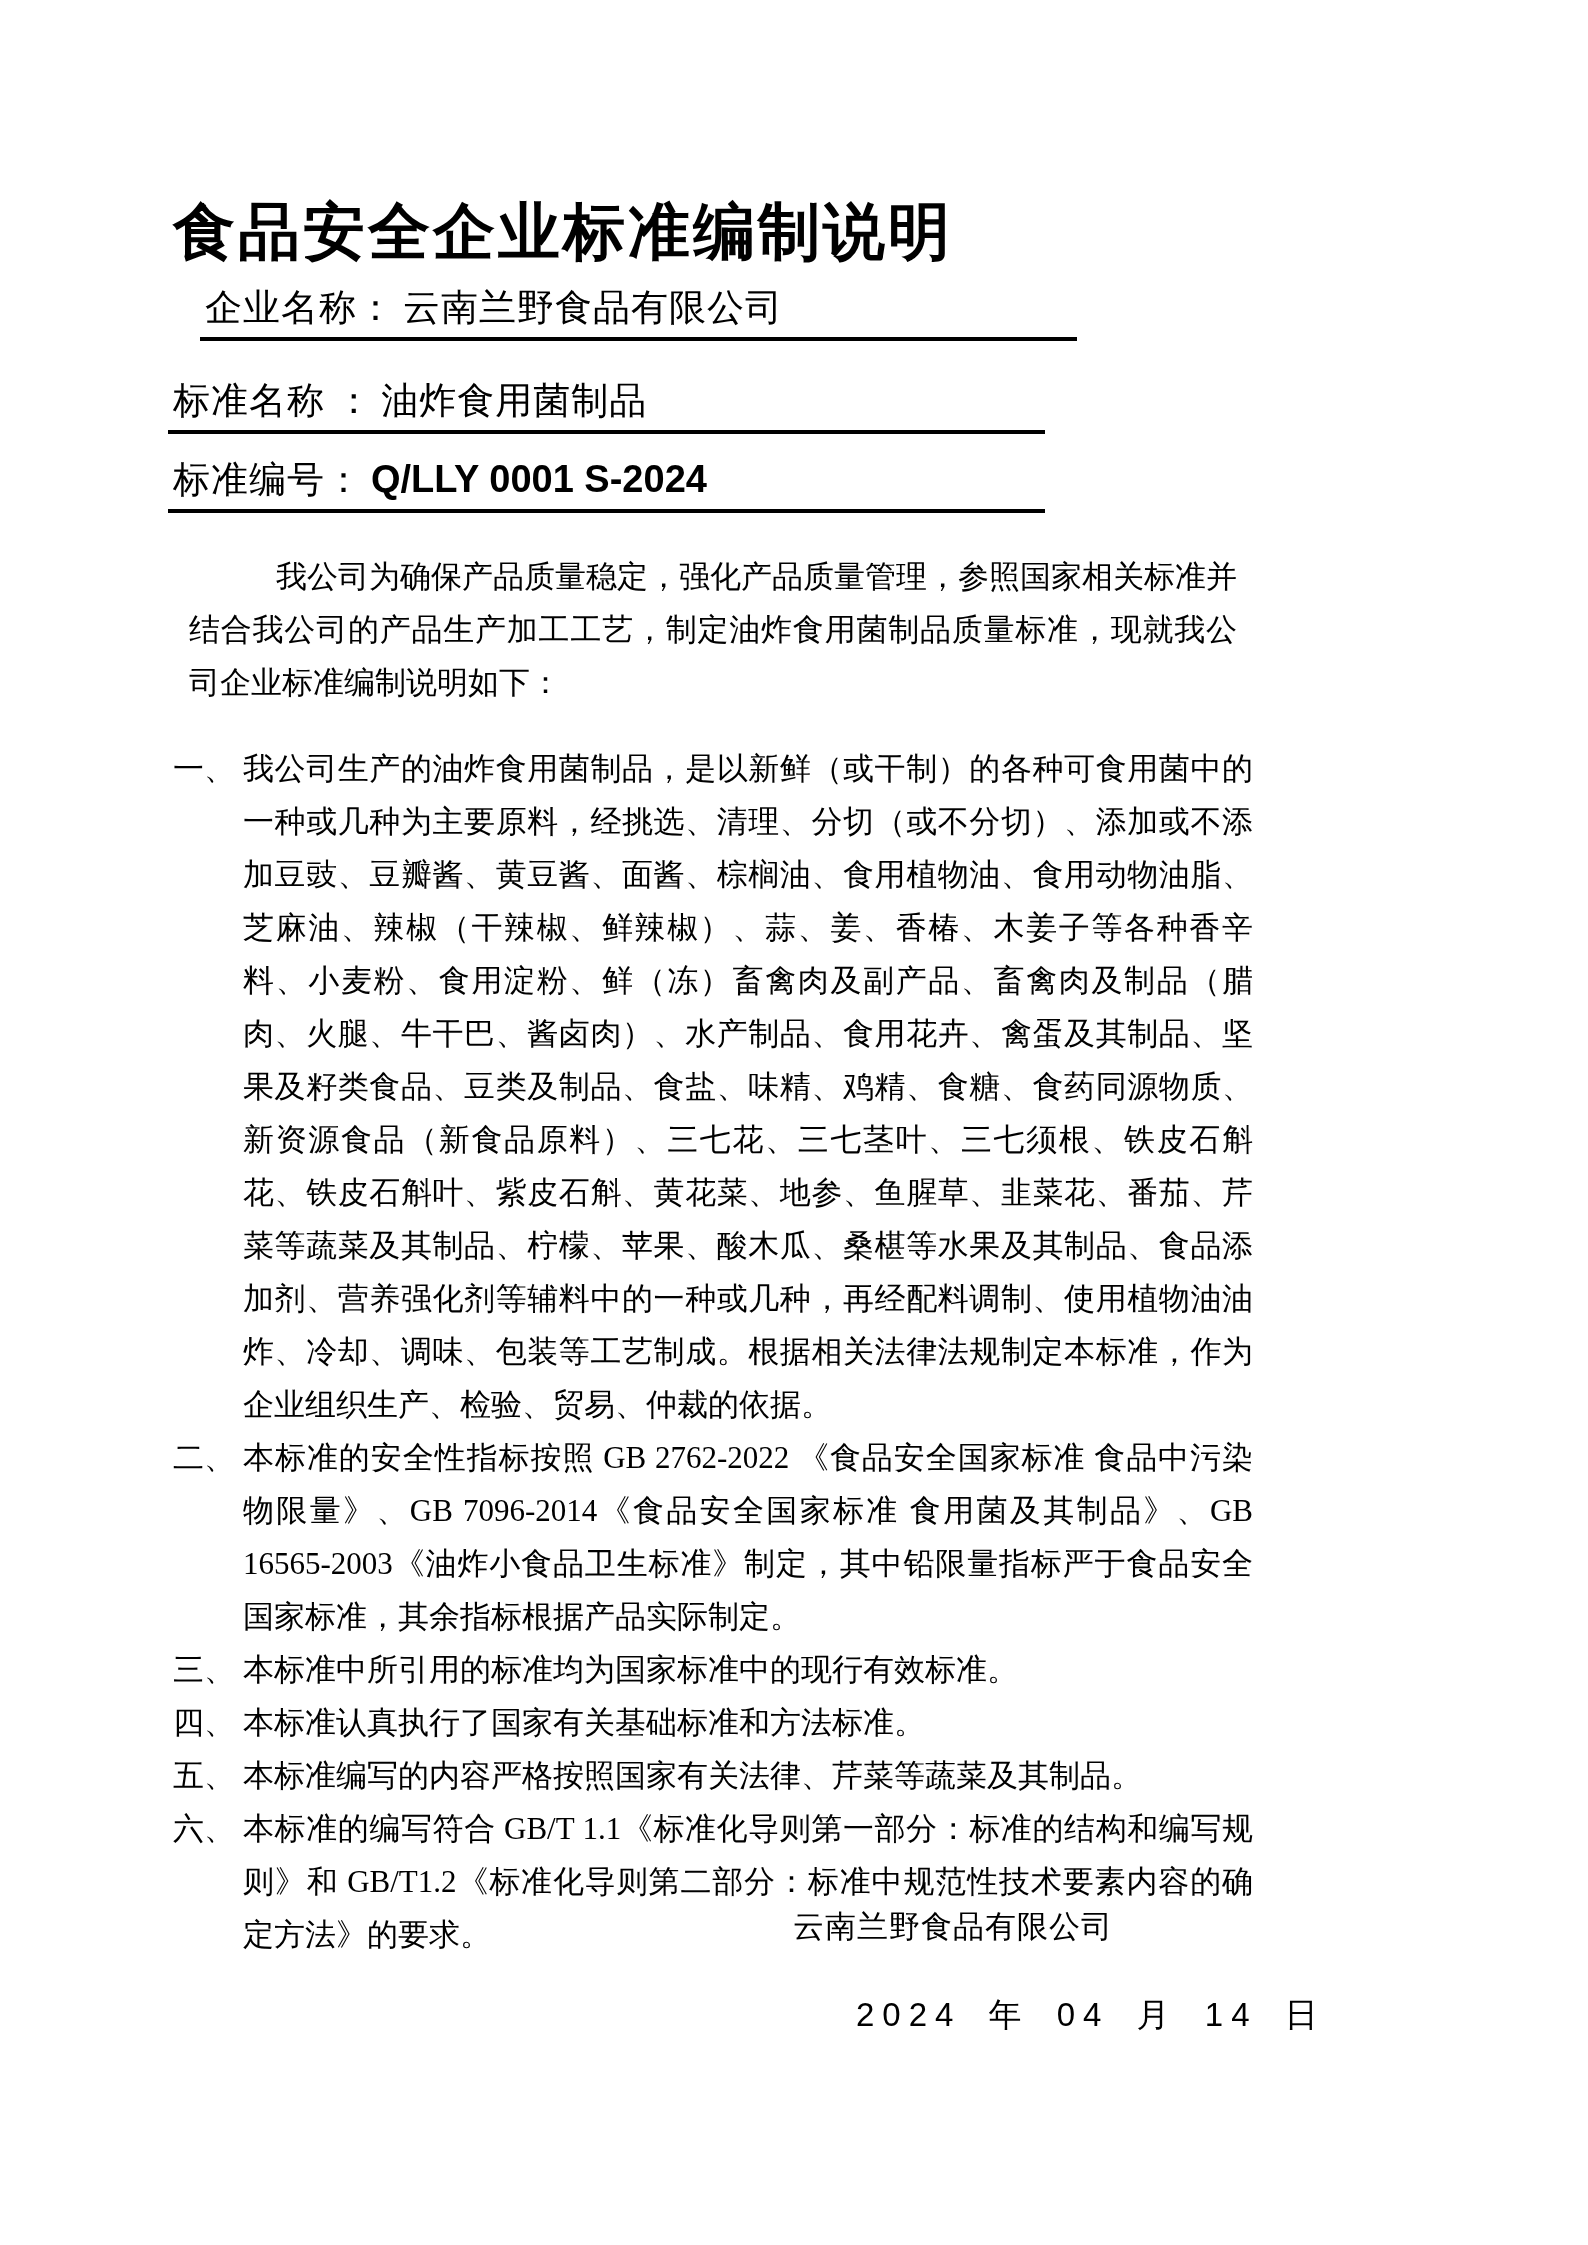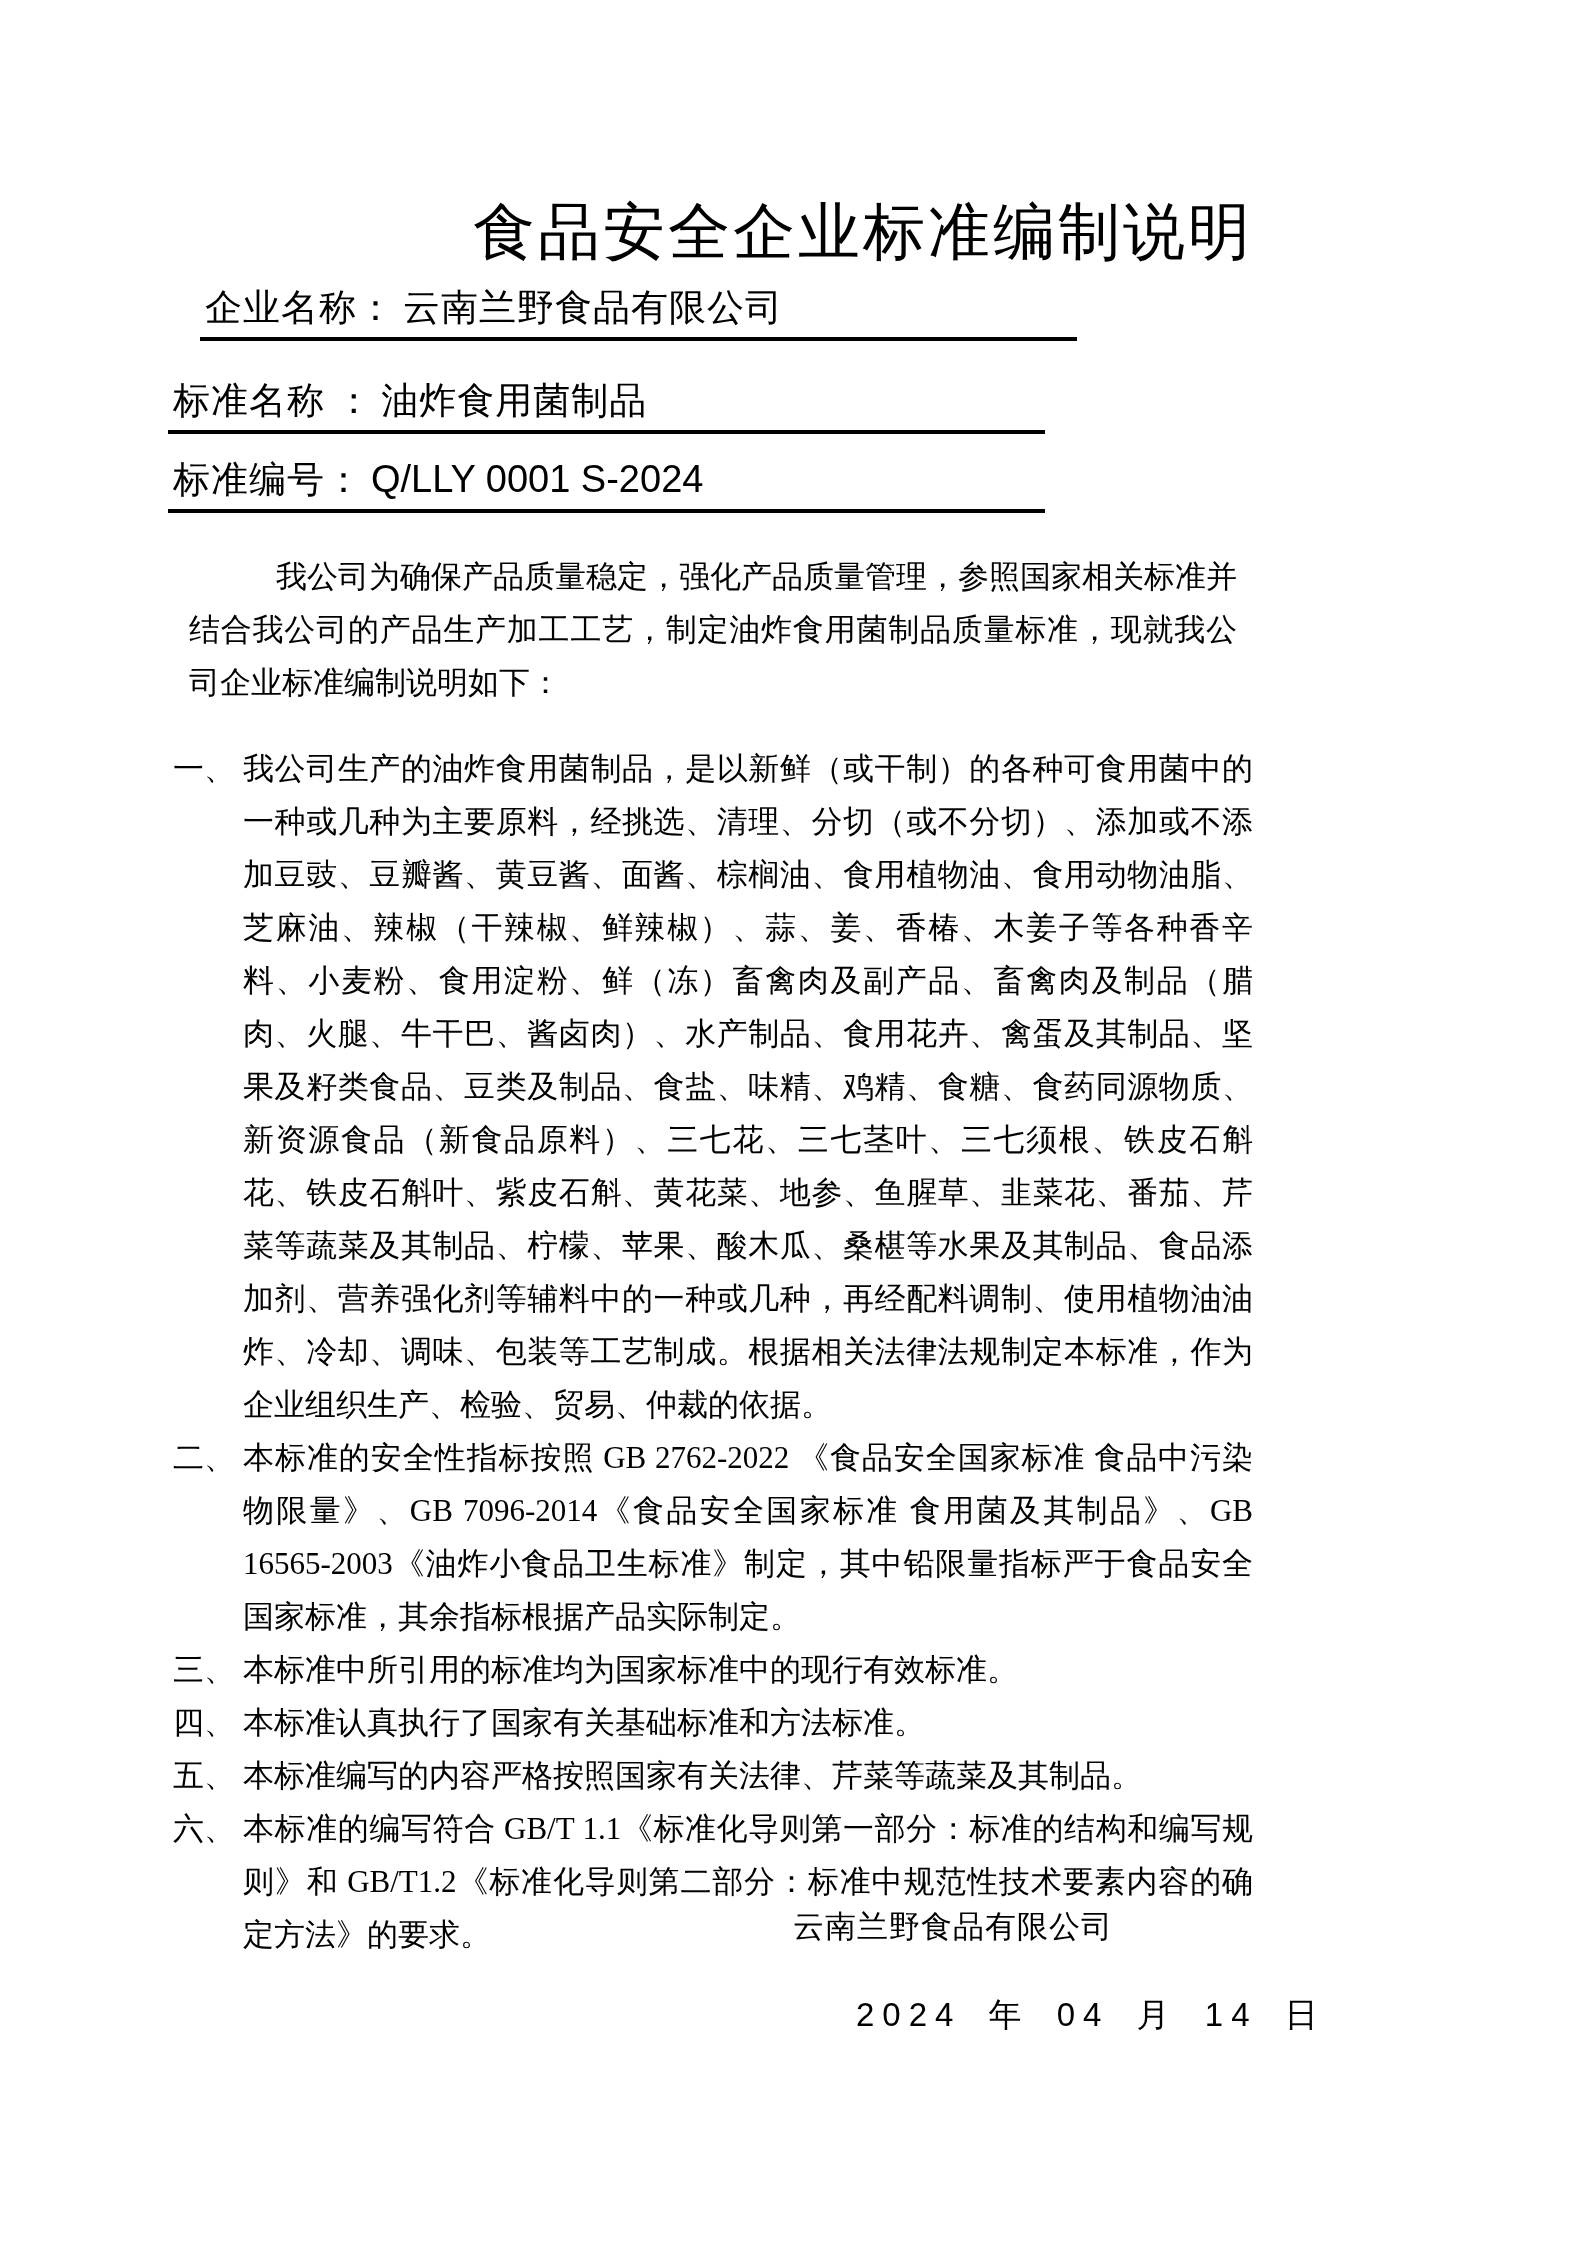--- a/index.html
+++ b/index.html
@@ -19,23 +19,23 @@
     position: absolute;
     left: 173px;
     width: 1080px;
     top: 0;
   }
   .doc-title {
     position: absolute;
     top: 196px; left: 0;
     width: 100%;
     margin: 0;
-    text-align: right;
+    text-align: left;
     font-family: "Liberation Sans", sans-serif;
-    font-weight: normal;
+    font-weight: bold;
     font-size: 62px;
     line-height: 72px;
     letter-spacing: 3px;
     white-space: nowrap;
   }
   .field {
     position: absolute;
     left: -5px;
     width: 872px;
     font-size: 37px;
@@ -44,21 +44,21 @@
     border-bottom: 4px solid #000;
     white-space: nowrap;
   }
   .field-1 { top: 286px; margin-left: 32px; }
   .field-2 { top: 355px; margin-top: 24px; }
   .field-3 { top: 458px; }
   .field .flabel { letter-spacing: 1px; }
   .field .fvalue { margin-left: 8px; letter-spacing: 1px; }
   .field-3 .fvalue {
     font-family: "Liberation Sans", sans-serif;
-    font-weight: normal;
+    font-weight: bold;
     font-size: 38px;
     letter-spacing: 0;
     margin-top: 34px;
   }
   .body-text {
     position: absolute;
     top: 534px; left: 0;
     width: 1080px;
     font-size: 31px;
     line-height: 53px;

